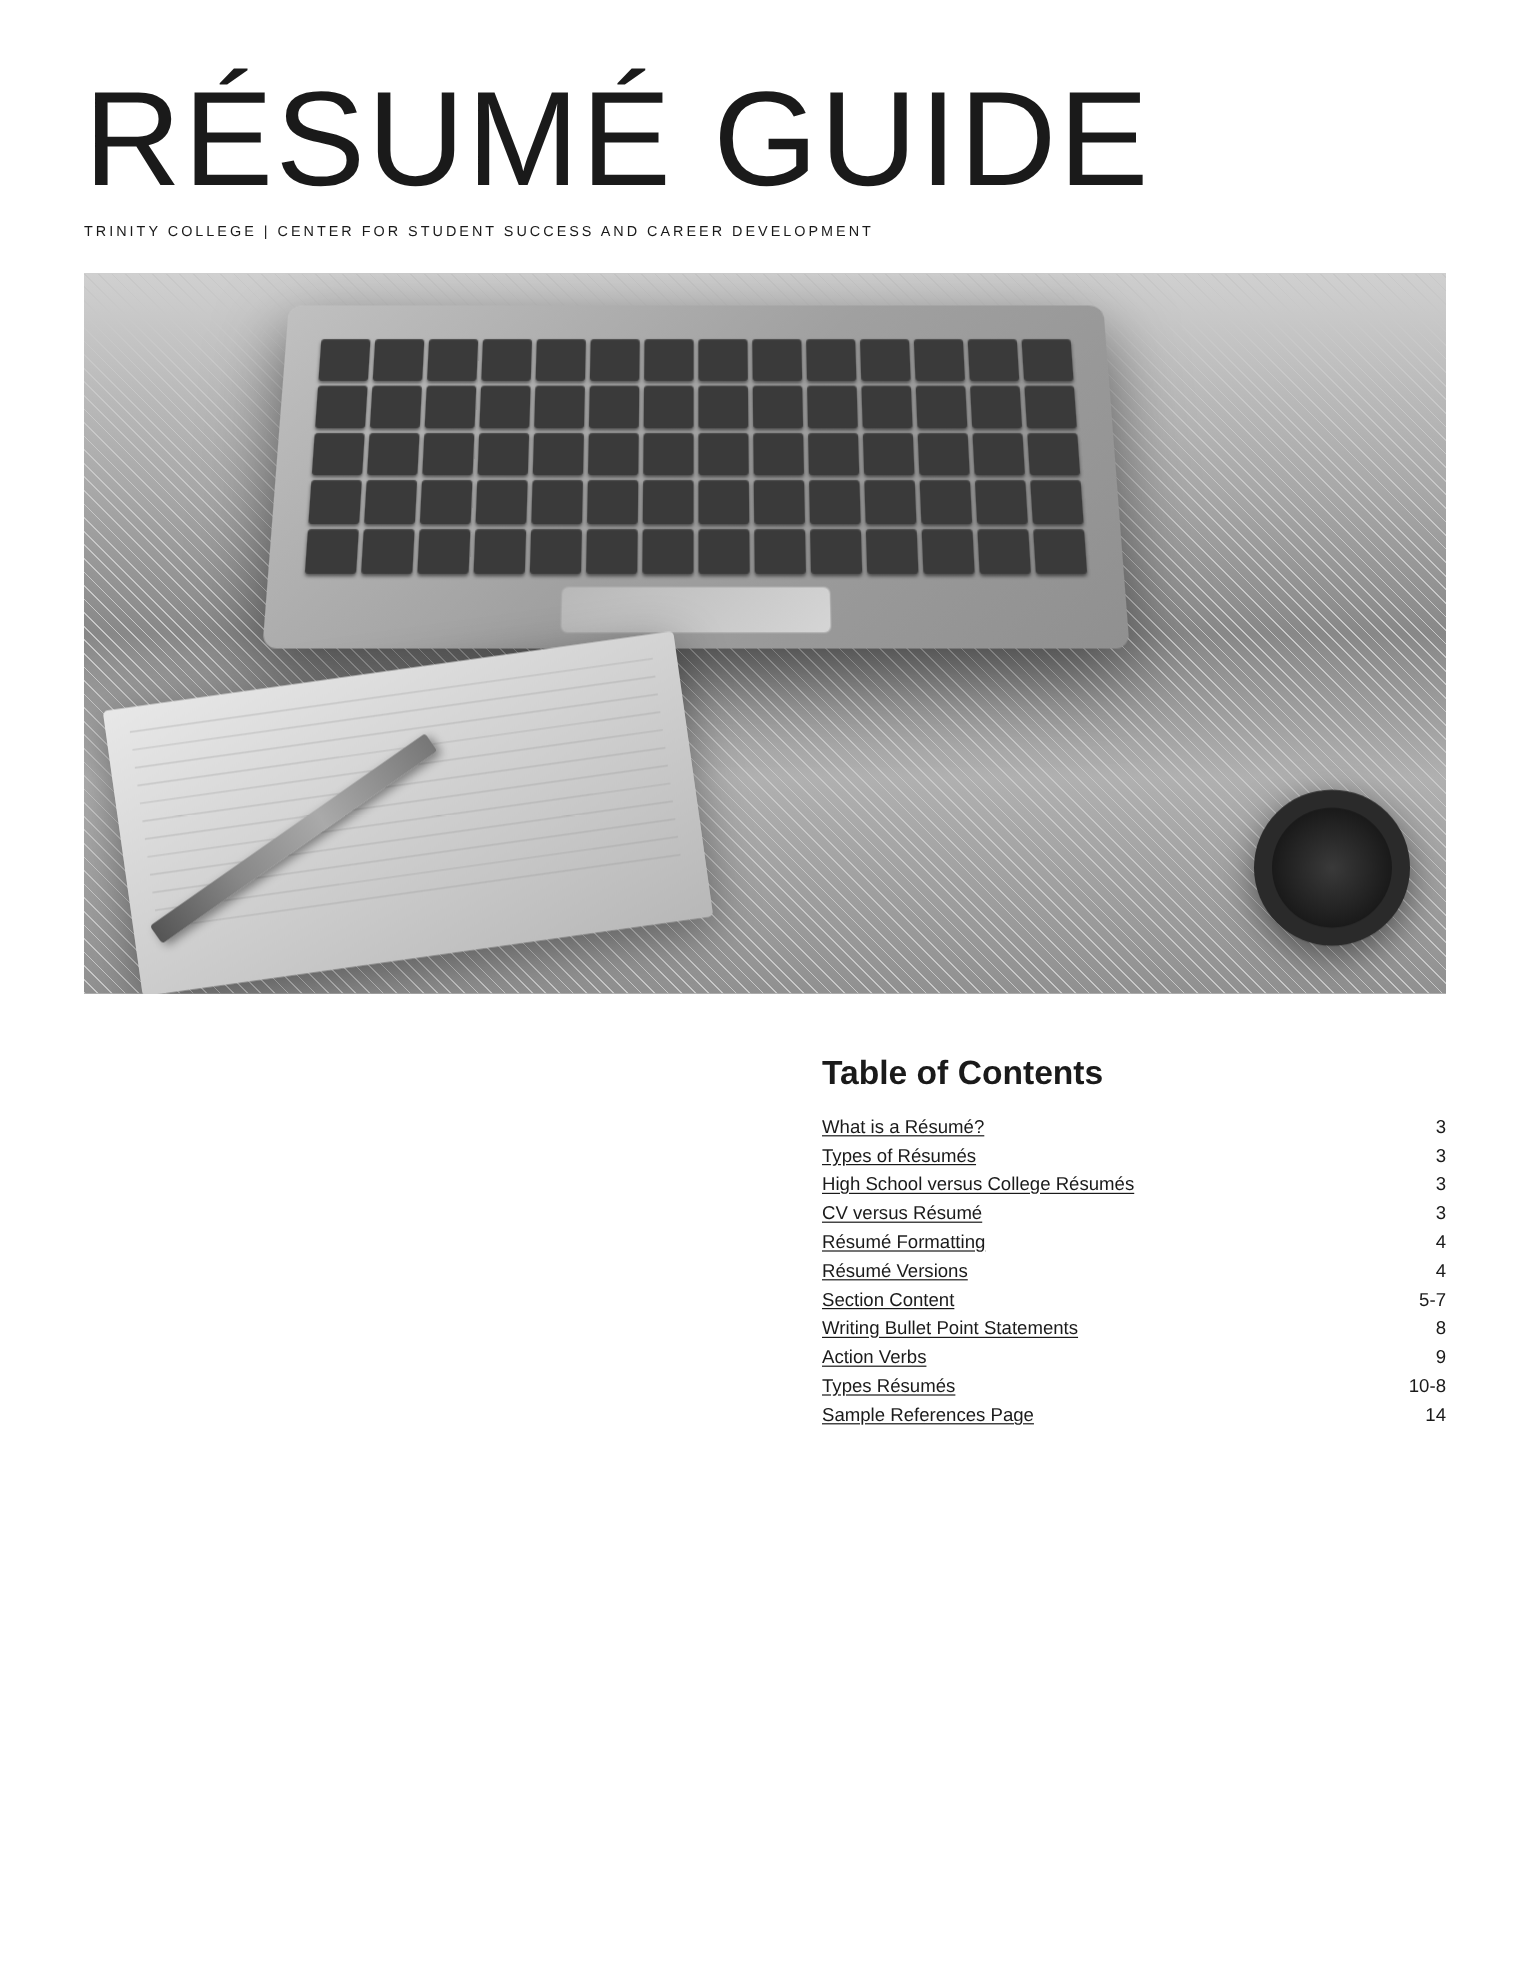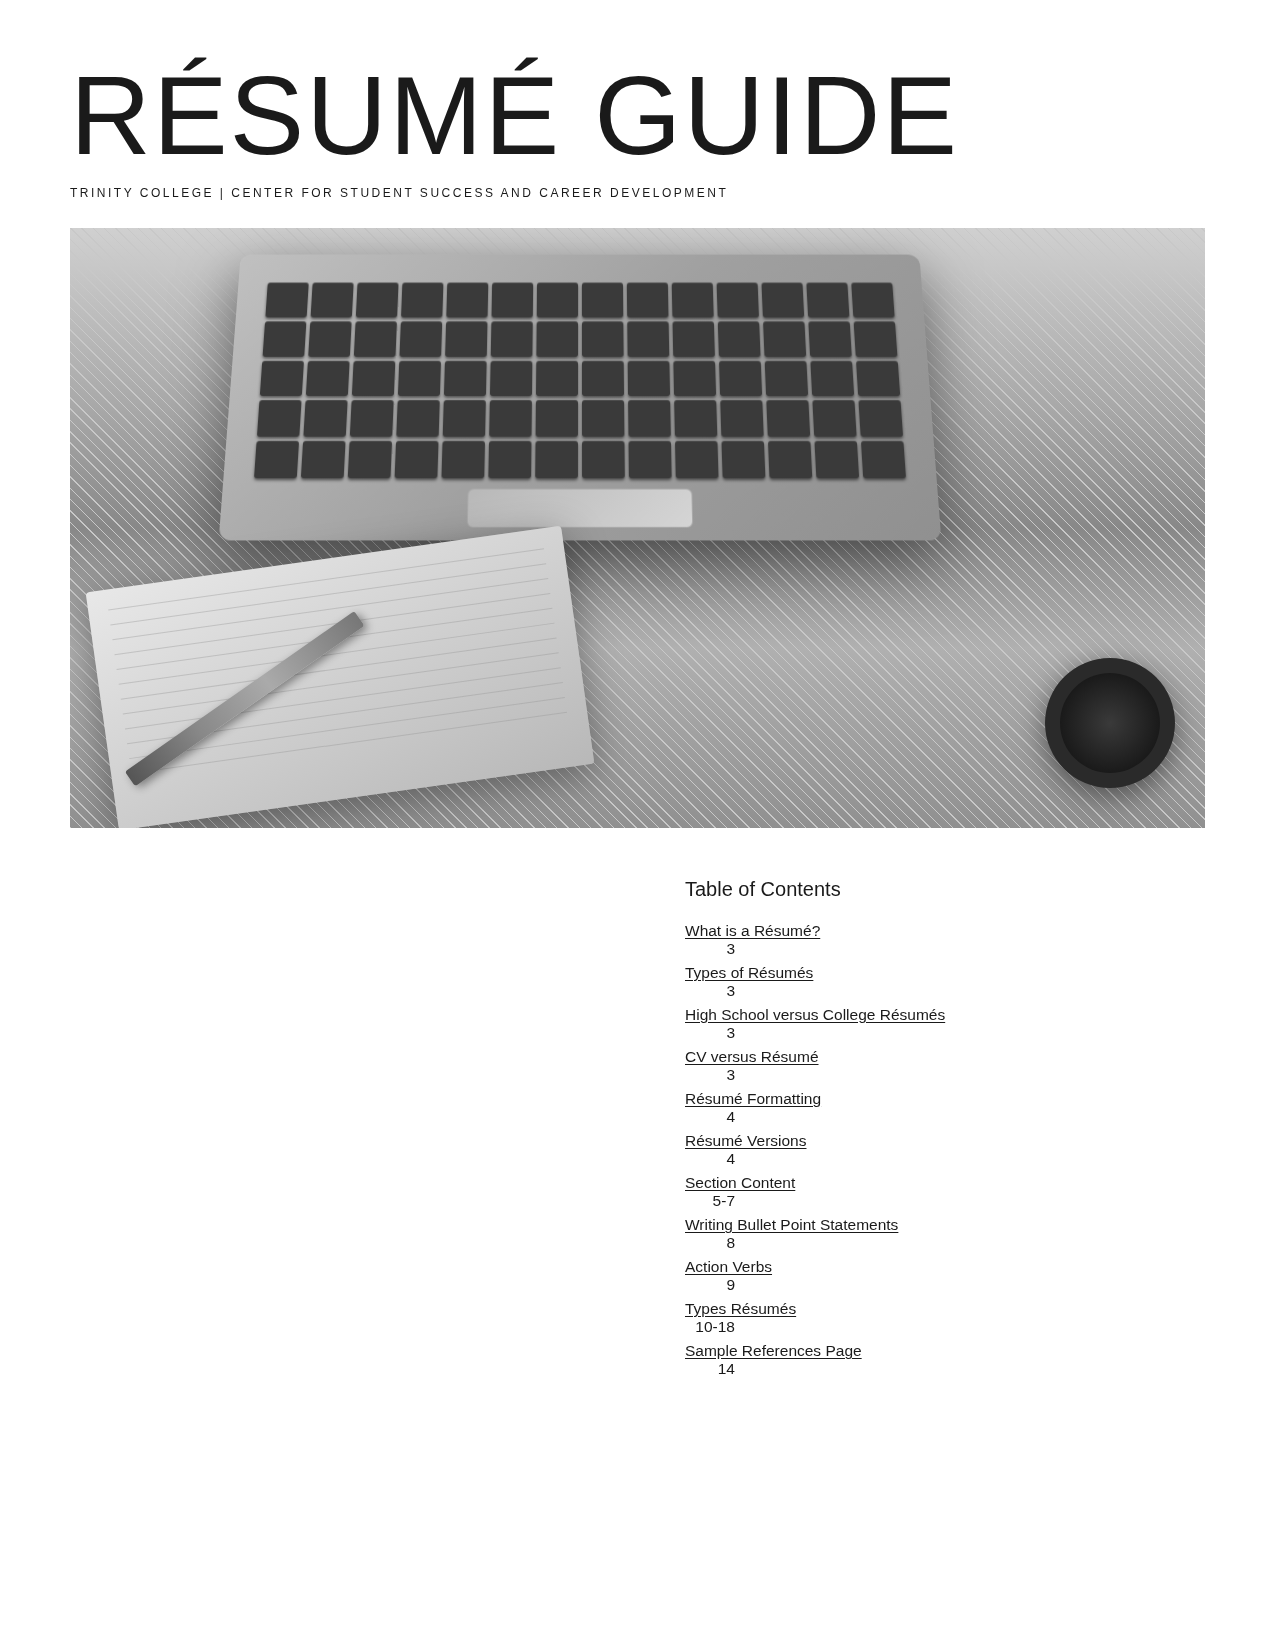--- a/index.html
+++ b/index.html
@@ -188,38 +188,37 @@
     .bottom-section {
       display: flex;
       justify-content: flex-end;
     }
 
     .toc-container {
       width: 520px;
     }
 
     .toc-title {
-      font-size: 20px;
-      font-weight: 400;
+      font-size: 28px;
+      font-weight: 700;
       color: #1a1a1a;
       margin-bottom: 18px;
     }
 
     .toc-table {
       width: 100%;
       border-collapse: collapse;
     }
 
     .toc-row {
       display: flex;
       justify-content: center;
       align-items: baseline;
       padding: 3px 0;
       border-bottom: none;
-      flex-direction: column;
     }
 
     .toc-link {
       font-size: 15.5px;
       color: #1a1a1a;
       text-decoration: underline;
       text-underline-offset: 2px;
       cursor: pointer;
       flex: 1;
     }
@@ -383,21 +382,21 @@
           <div class="toc-row">
             <span class="toc-link">Writing Bullet Point Statements</span>
             <span class="toc-page">8</span>
           </div>
           <div class="toc-row">
             <span class="toc-link">Action Verbs</span>
             <span class="toc-page">9</span>
           </div>
           <div class="toc-row">
             <span class="toc-link">Types Résumés</span>
-            <span class="toc-page">10-18</span>
+            <span class="toc-page">10-8</span>
           </div>
           <div class="toc-row">
             <span class="toc-link">Sample References Page</span>
             <span class="toc-page">14</span>
           </div>
         </div>
     </div>
   </div>
 
 </div>

